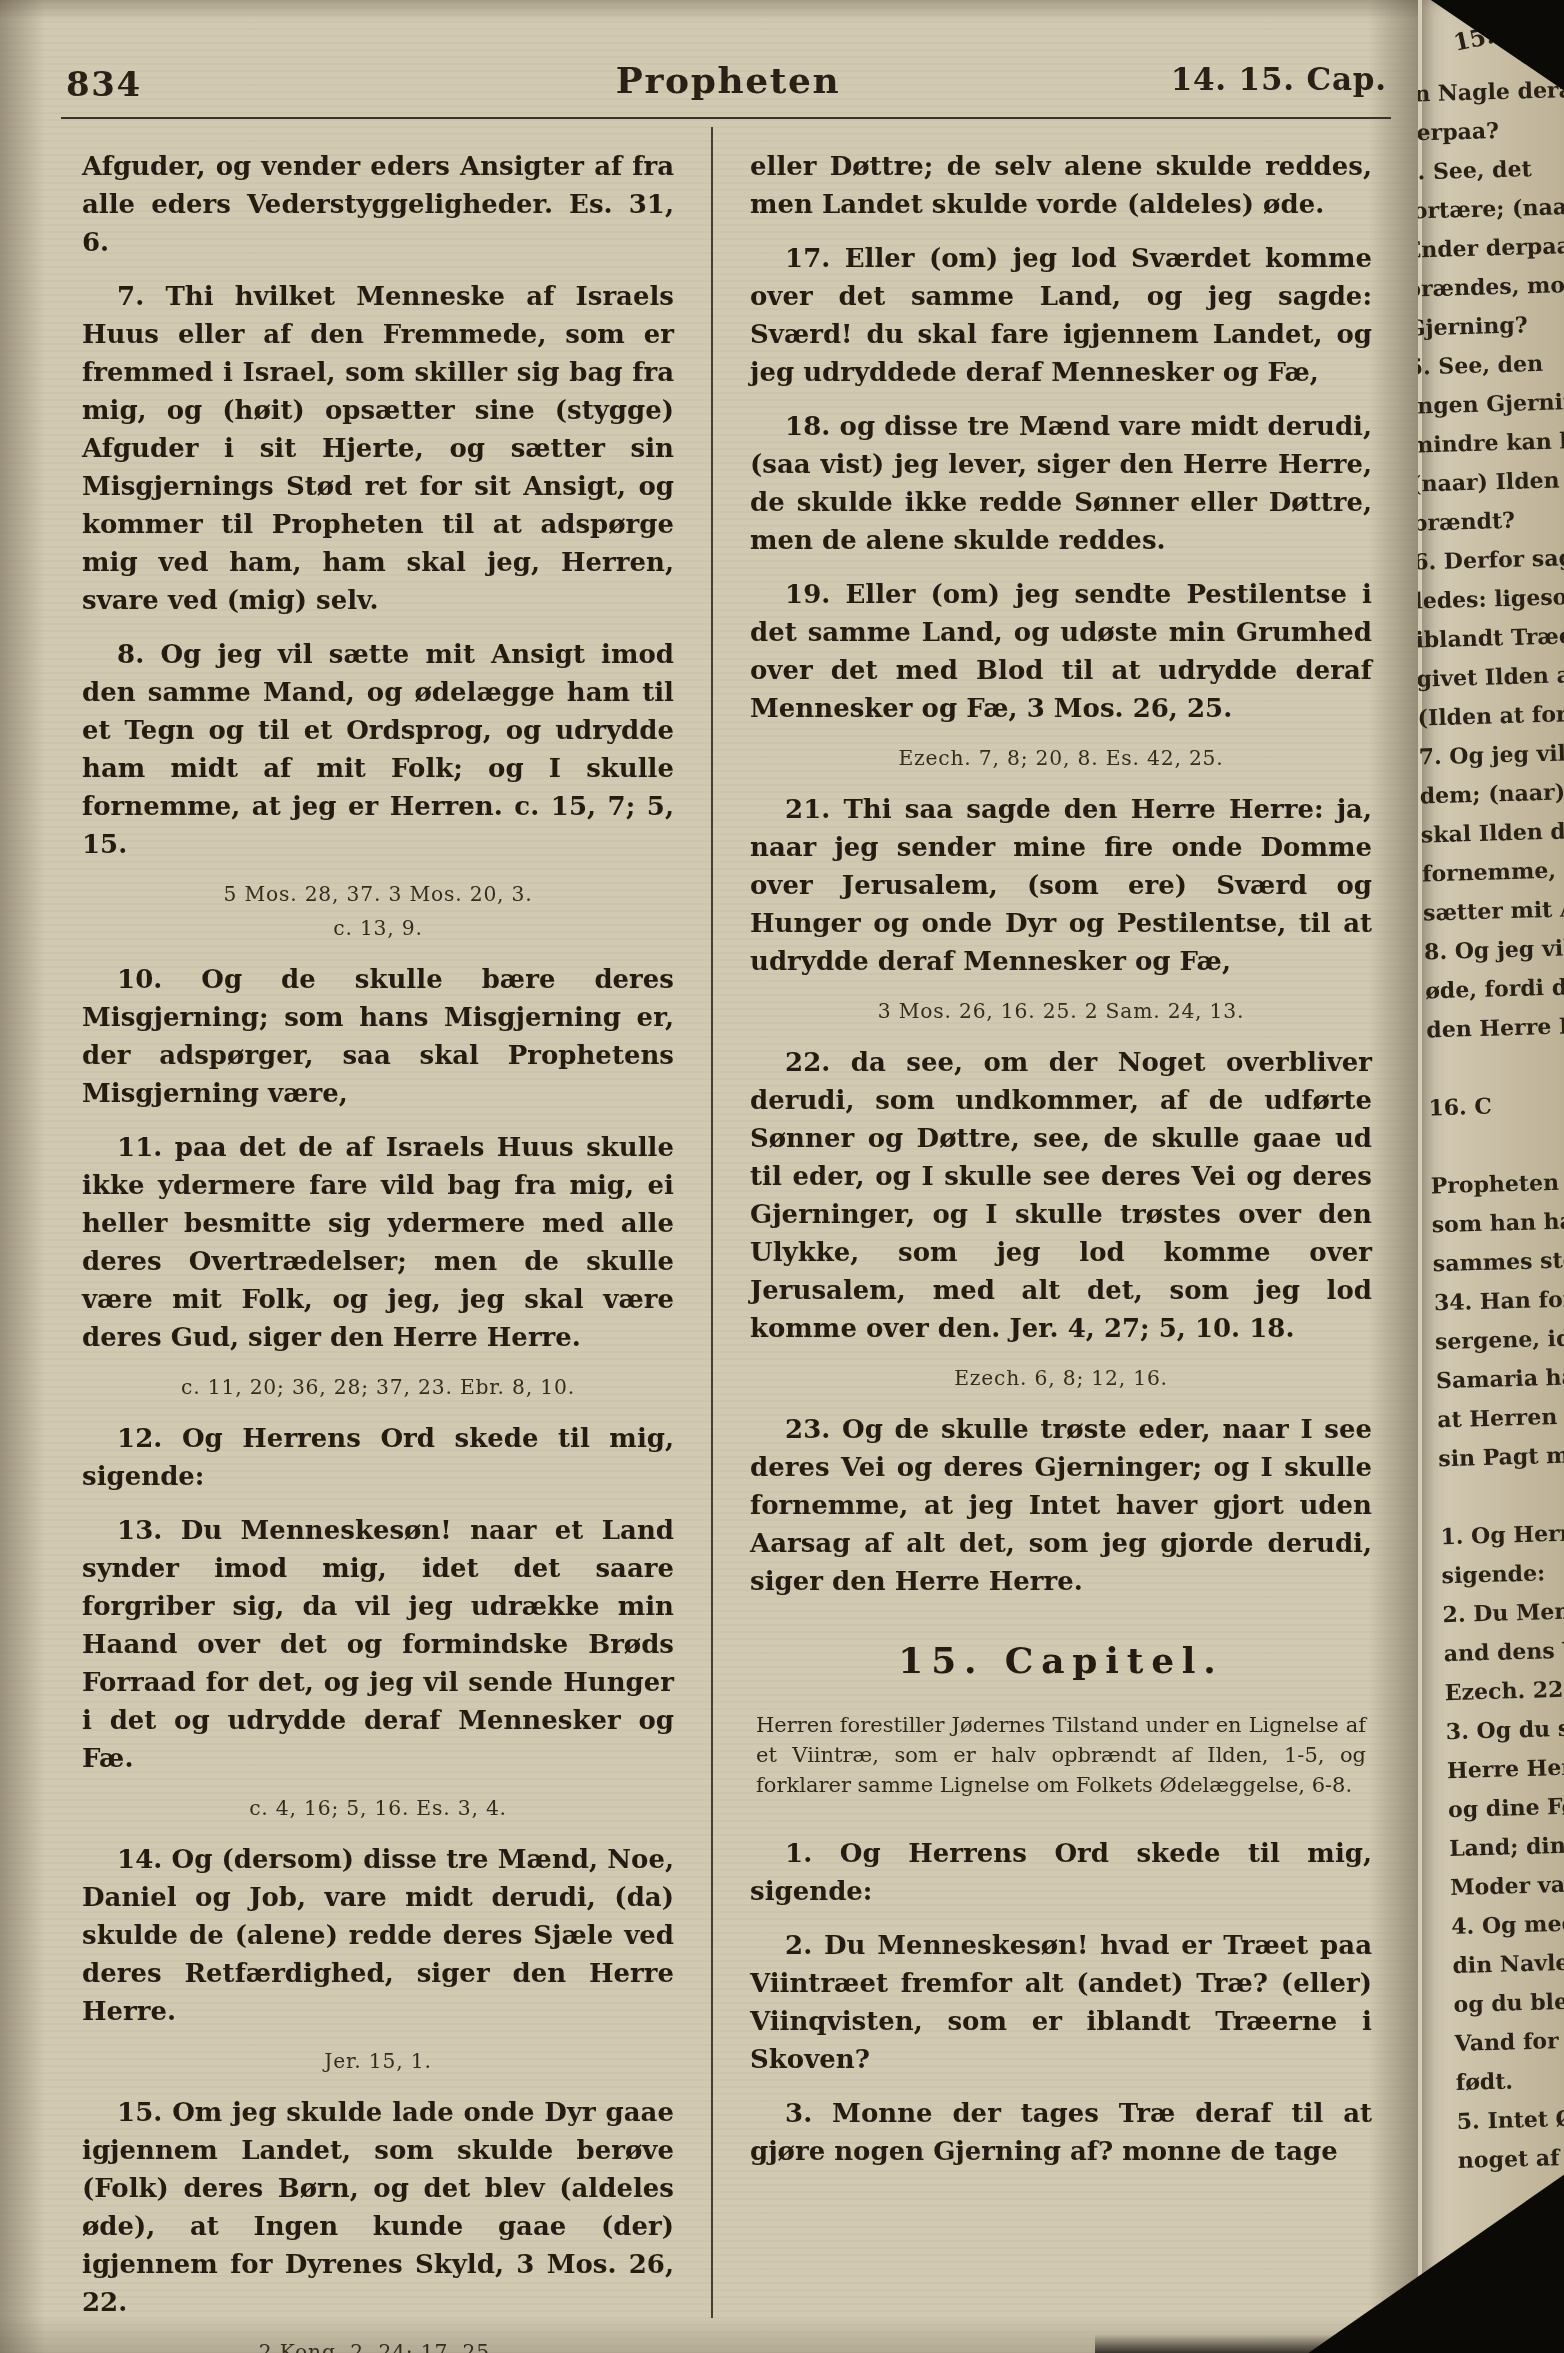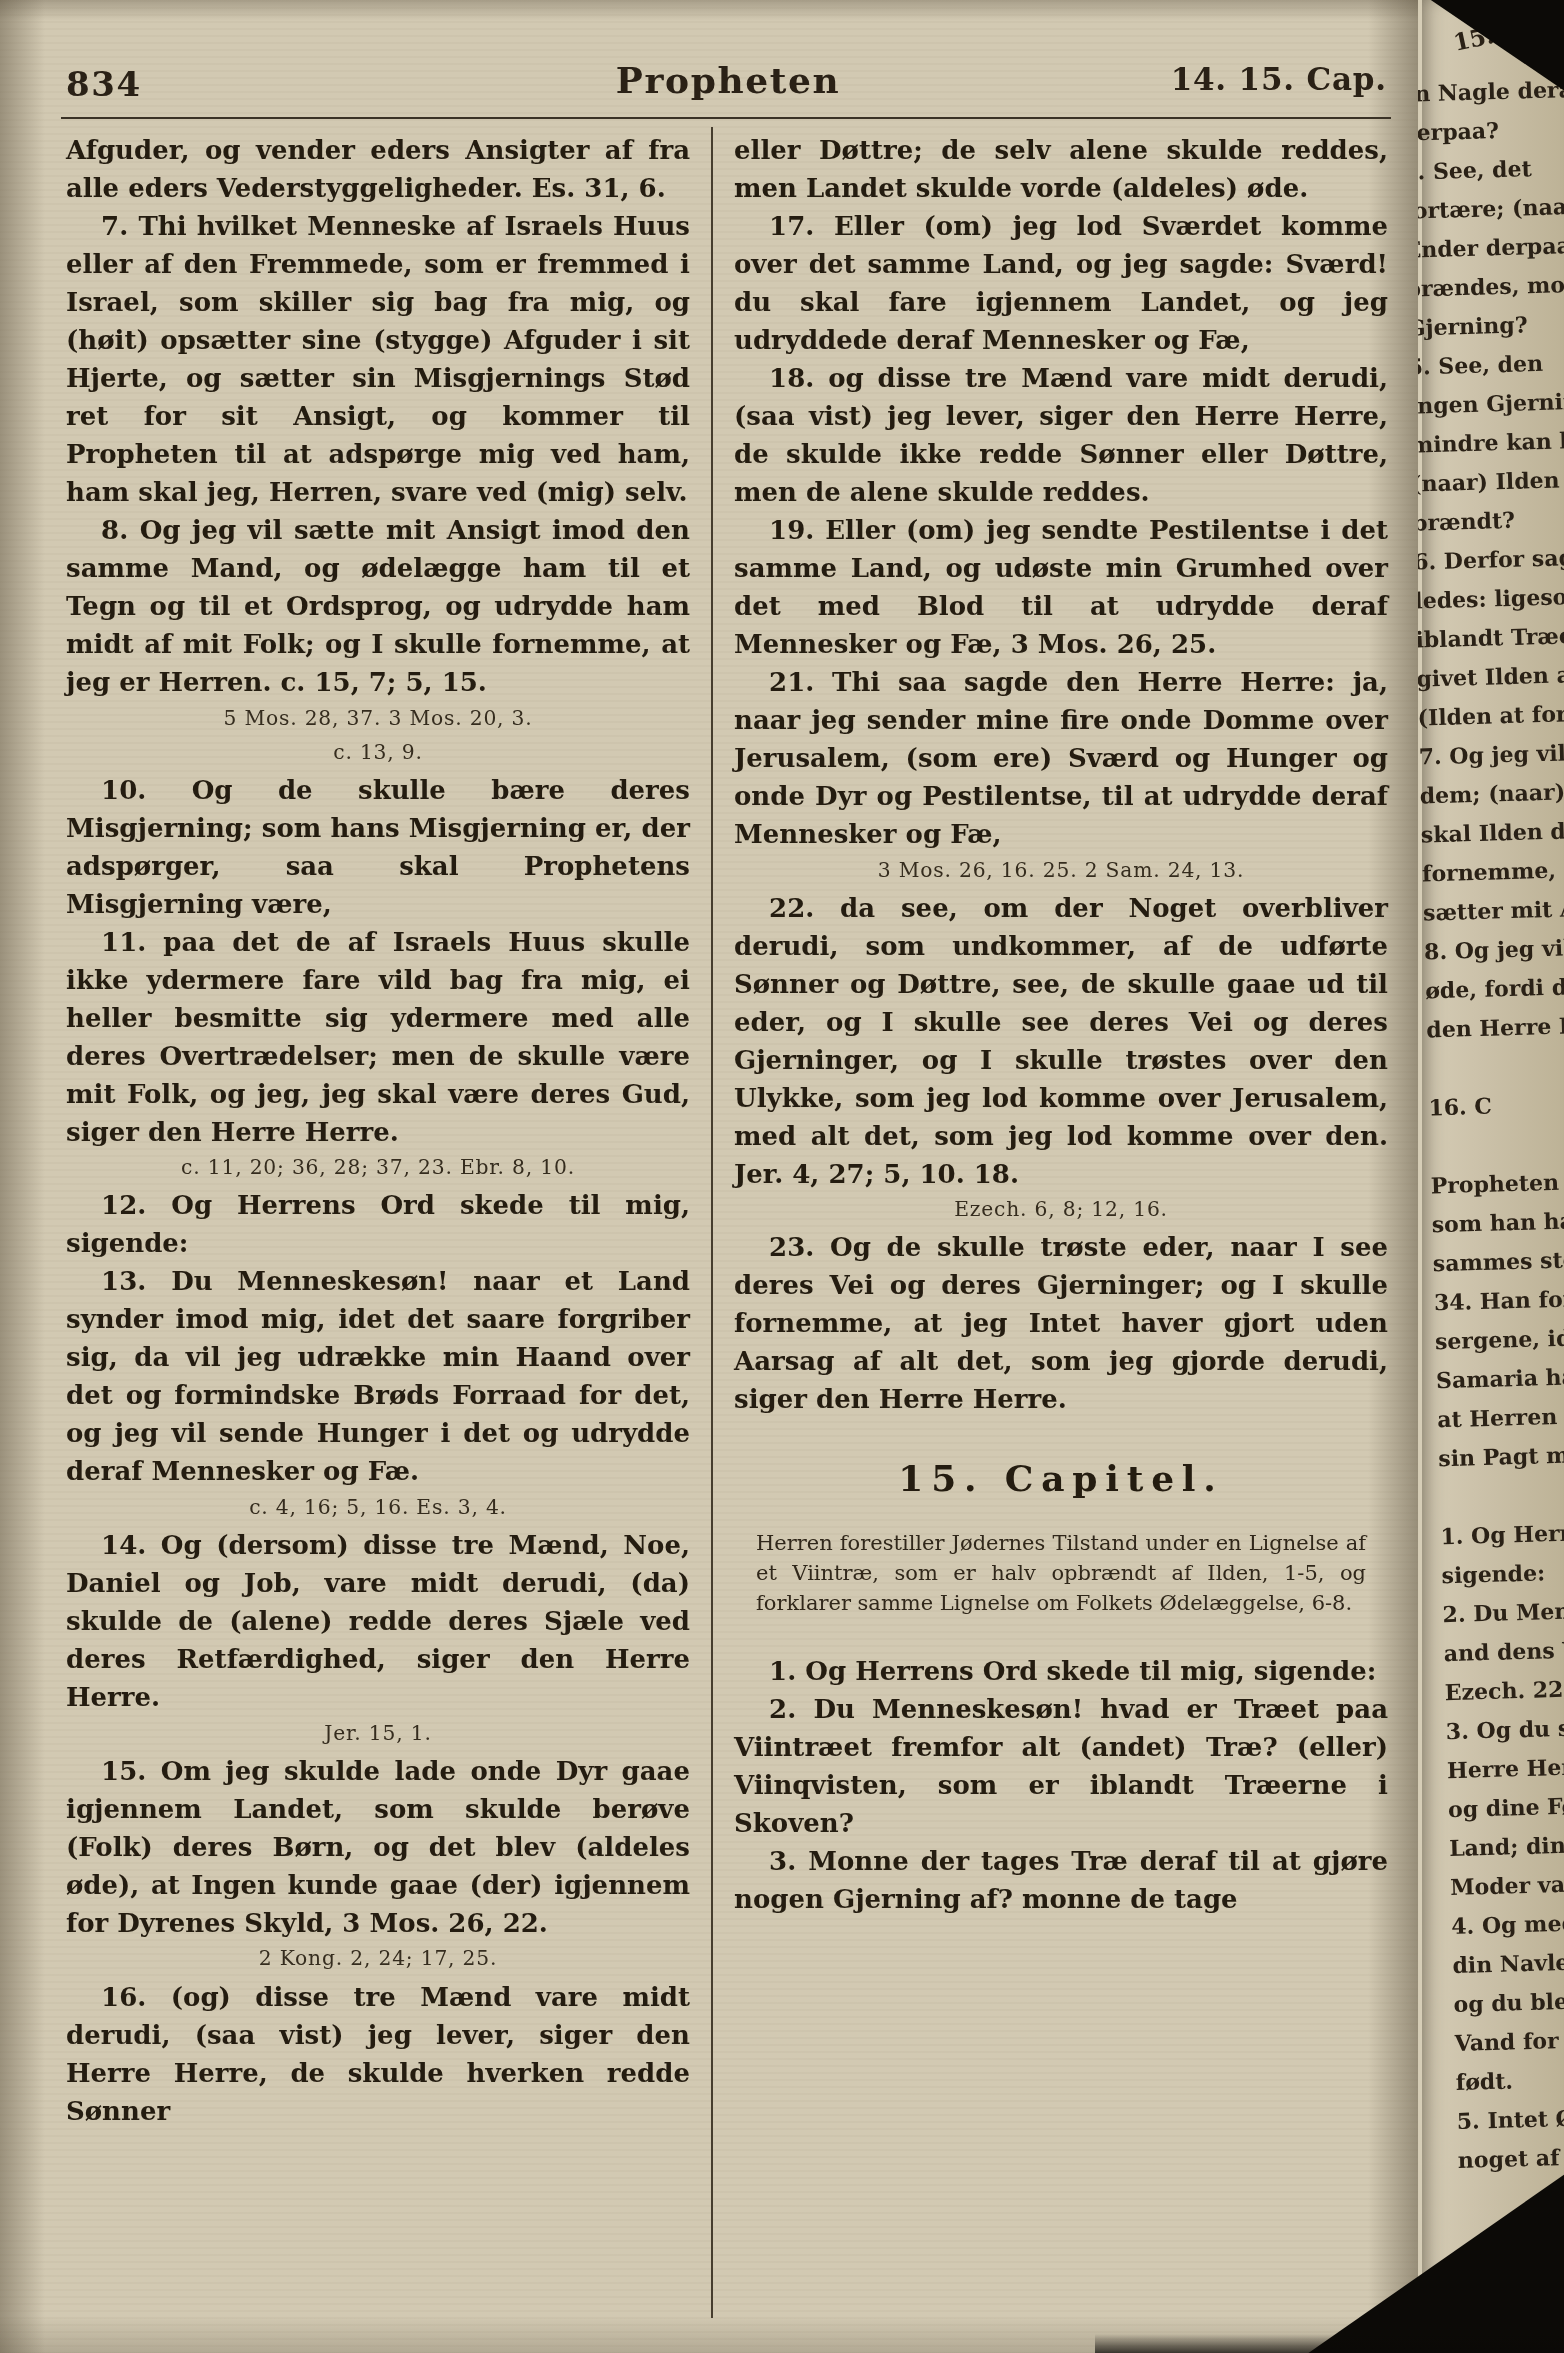--- a/index.html
+++ b/index.html
@@ -28,21 +28,21 @@
   .page-number{position:absolute;left:0;top:4.7px;font-size:34px;font-weight:700;letter-spacing:1.6px;}
   .running-title{position:absolute;left:0;right:0;text-align:center;top:0;font-size:36px;font-weight:700;letter-spacing:1.6px;}
   .chapter-ref{position:absolute;right:3.1px;top:1.6px;font-size:31px;font-weight:700;letter-spacing:0.8px;}
   .header-rule{position:absolute;top:117px;left:61px;width:1330px;height:2.3px;background:#3a3226;}
   
   .columns{position:absolute;top:131px;left:66px;width:1322px;}
   .col{position:absolute;top:0;font-size:26px;line-height:38px;font-weight:700;color:#241c10;}
   .col-left{left:0;width:624px;}
   .col-right{left:668px;width:654px;}
   .column-divider{position:absolute;left:711px;top:127px;width:1.6px;height:2191px;background:#463d2e;}
-  .col p{margin:0;text-align:justify;}
+  .col p{margin:16px;text-align:justify;}
   .col p.verse{text-indent:1.35em;}
   .col p.cont{text-indent:0;}
   .col p.ref{
     text-align:center;font-size:20.3px;line-height:31px;font-weight:400;
     color:#352c1e;margin:1.6px 0 3.1px 0;text-indent:0;letter-spacing:0.8px;
   }
   .chapter-heading{
     text-align:center !important;font-size:36px;font-weight:700;letter-spacing:7.8px;
     margin:41px 0 31px 0 !important;text-indent:0 !important;
   }
@@ -120,20 +120,21 @@
       <p class="verse">15. Om jeg skulde lade onde Dyr gaae igjennem Landet, som skulde berøve (Folk) deres Børn, og det blev (aldeles øde), at Ingen kunde gaae (der) igjennem for Dyrenes Skyld,  3 Mos. 26, 22.</p>
       <p class="ref">2 Kong. 2, 24;  17, 25.</p>
       <p class="verse">16. (og) disse tre Mænd vare midt derudi, (saa vist) jeg lever, siger den Herre Herre, de skulde hverken redde Sønner</p>
     </div>
 
     <div class="col col-right">
       <p class="cont">eller Døttre; de selv alene skulde reddes, men Landet skulde vorde (aldeles) øde.</p>
       <p class="verse">17. Eller (om) jeg lod Sværdet komme over det samme Land, og jeg sagde: Sværd! du skal fare igjennem Landet, og jeg udryddede deraf Mennesker og Fæ,</p>
       <p class="verse">18. og disse tre Mænd vare midt derudi, (saa vist) jeg lever, siger den Herre Herre, de skulde ikke redde Sønner eller Døttre, men de alene skulde reddes.</p>
       <p class="verse">19. Eller (om) jeg sendte Pestilentse i det samme Land, og udøste min Grumhed over det med Blod til at udrydde deraf Mennesker og Fæ,  3 Mos. 26, 25.</p>
+      <p class="ref">Ezech. 7, 8; 20, 8.   Es. 42, 25.</p>
       <p class="verse">21. Thi saa sagde den Herre Herre: ja, naar jeg sender mine fire onde Domme over Jerusalem, (som ere) Sværd og Hunger og onde Dyr og Pestilentse, til at udrydde deraf Mennesker og Fæ,</p>
       <p class="ref">3 Mos. 26, 16. 25.   2 Sam. 24, 13.</p>
       <p class="verse">22. da see, om der Noget overbliver derudi, som undkommer, af de udførte Sønner og Døttre, see, de skulle gaae ud til eder, og I skulle see deres Vei og deres Gjerninger, og I skulle trøstes over den Ulykke, som jeg lod komme over Jerusalem, med alt det, som jeg lod komme over den.  Jer. 4, 27;  5, 10. 18.</p>
       <p class="ref">Ezech. 6, 8;  12, 16.</p>
       <p class="verse">23. Og de skulle trøste eder, naar I see deres Vei og deres Gjerninger; og I skulle fornemme, at jeg Intet haver gjort uden Aarsag af alt det, som jeg gjorde derudi, siger den Herre Herre.</p>
       <p class="chapter-heading">15. Capitel.</p>
       <p class="chapter-summary">Herren forestiller Jødernes Tilstand under en Lignelse af et Viintræ, som er halv opbrændt af Ilden, 1-5, og forklarer samme Lignelse om Folkets Ødelæggelse, 6-8.</p>
       <p class="verse v-after-summary">1. Og Herrens Ord skede til mig, sigende:</p>
       <p class="verse">2. Du Menneskesøn! hvad er Træet paa Viintræet fremfor alt (andet) Træ? (eller) Viinqvisten, som er iblandt Træerne i Skoven?</p>
       <p class="verse">3. Monne der tages Træ deraf til at gjøre nogen Gjerning af? monne de tage</p>

